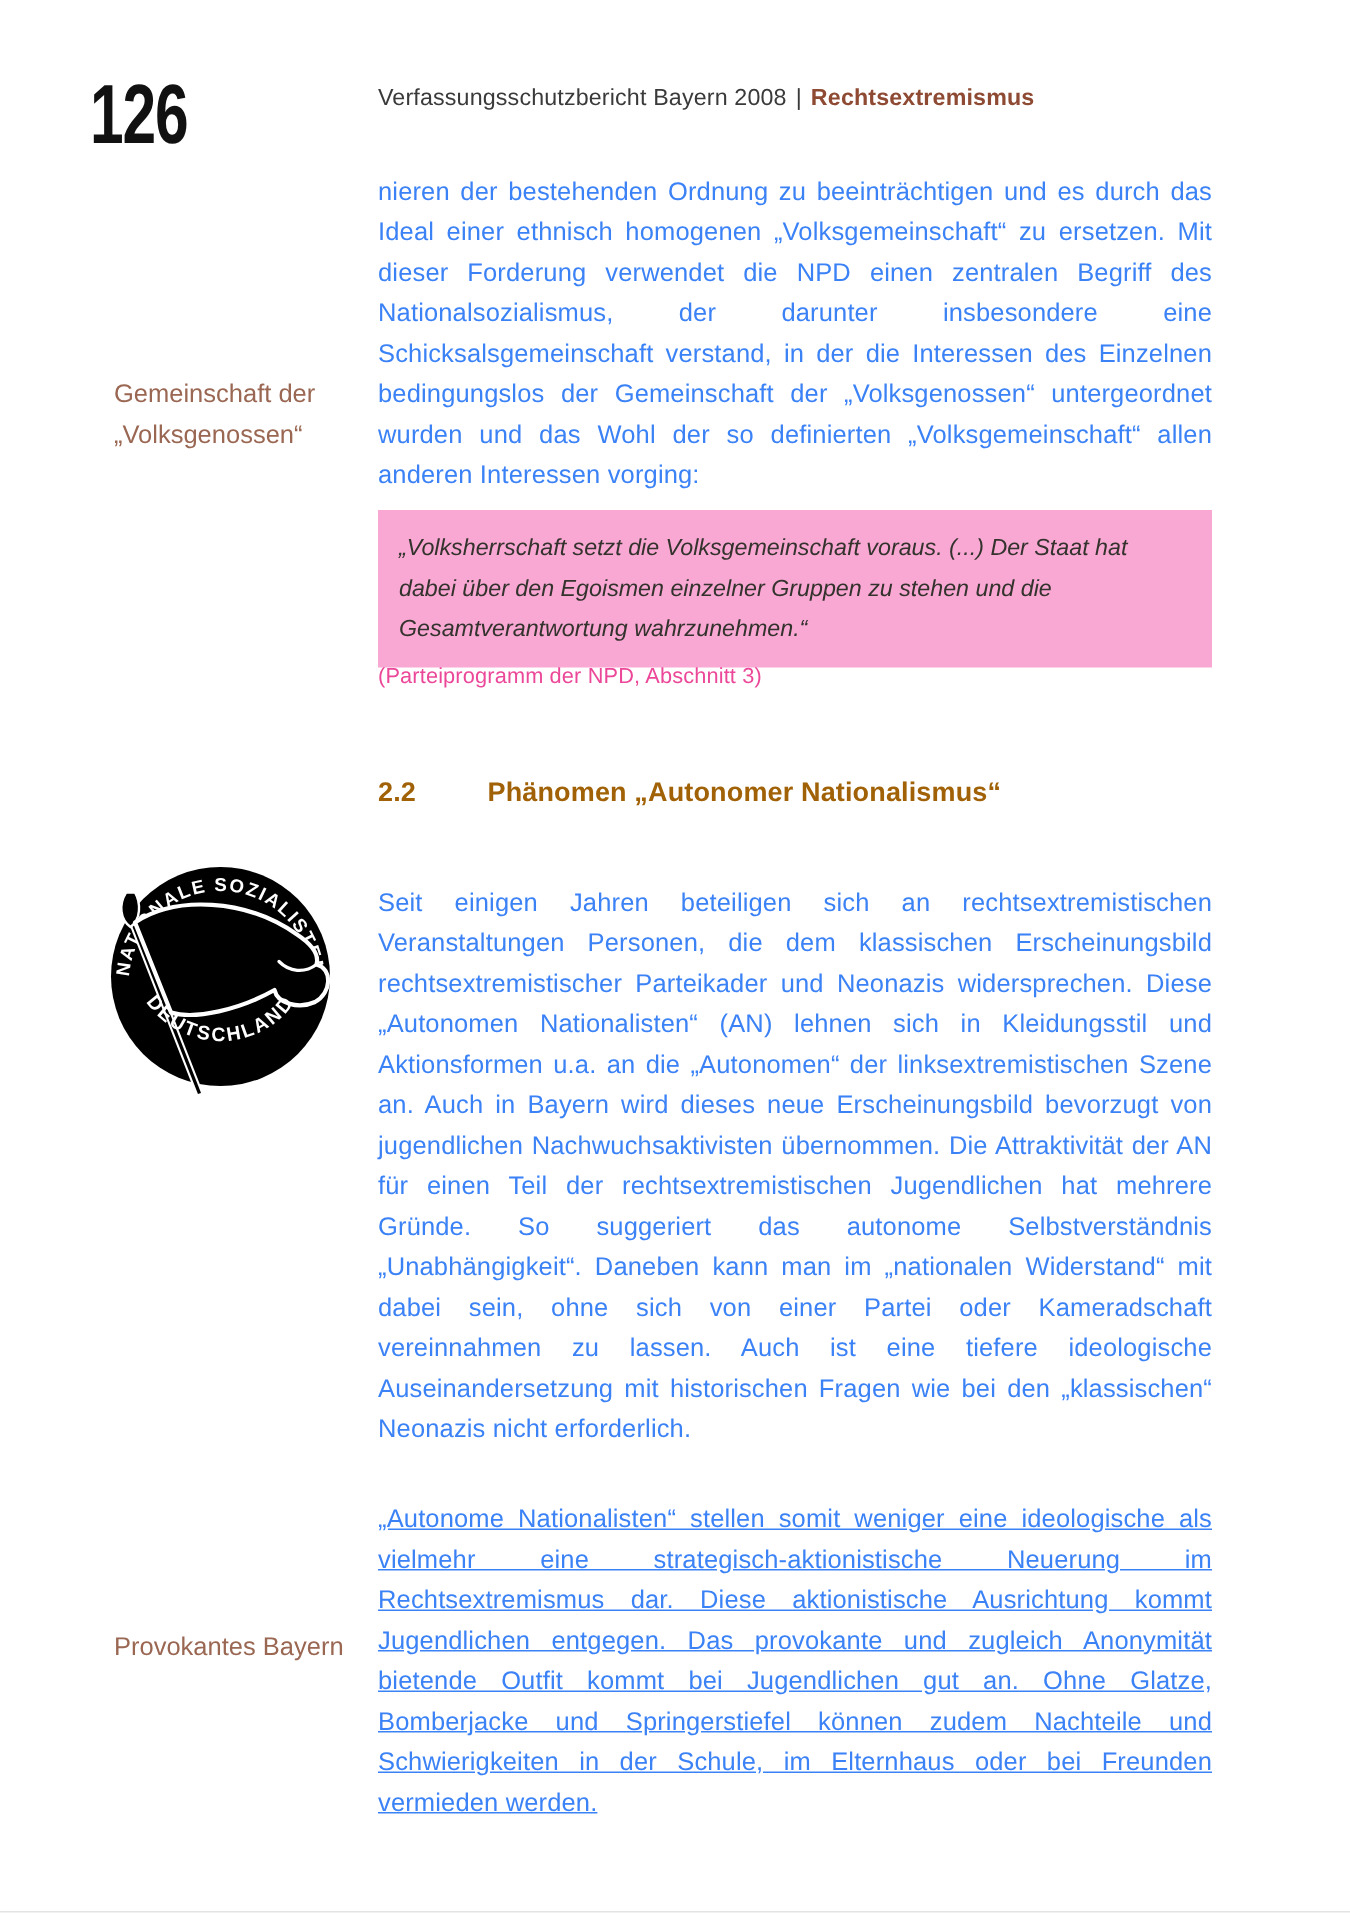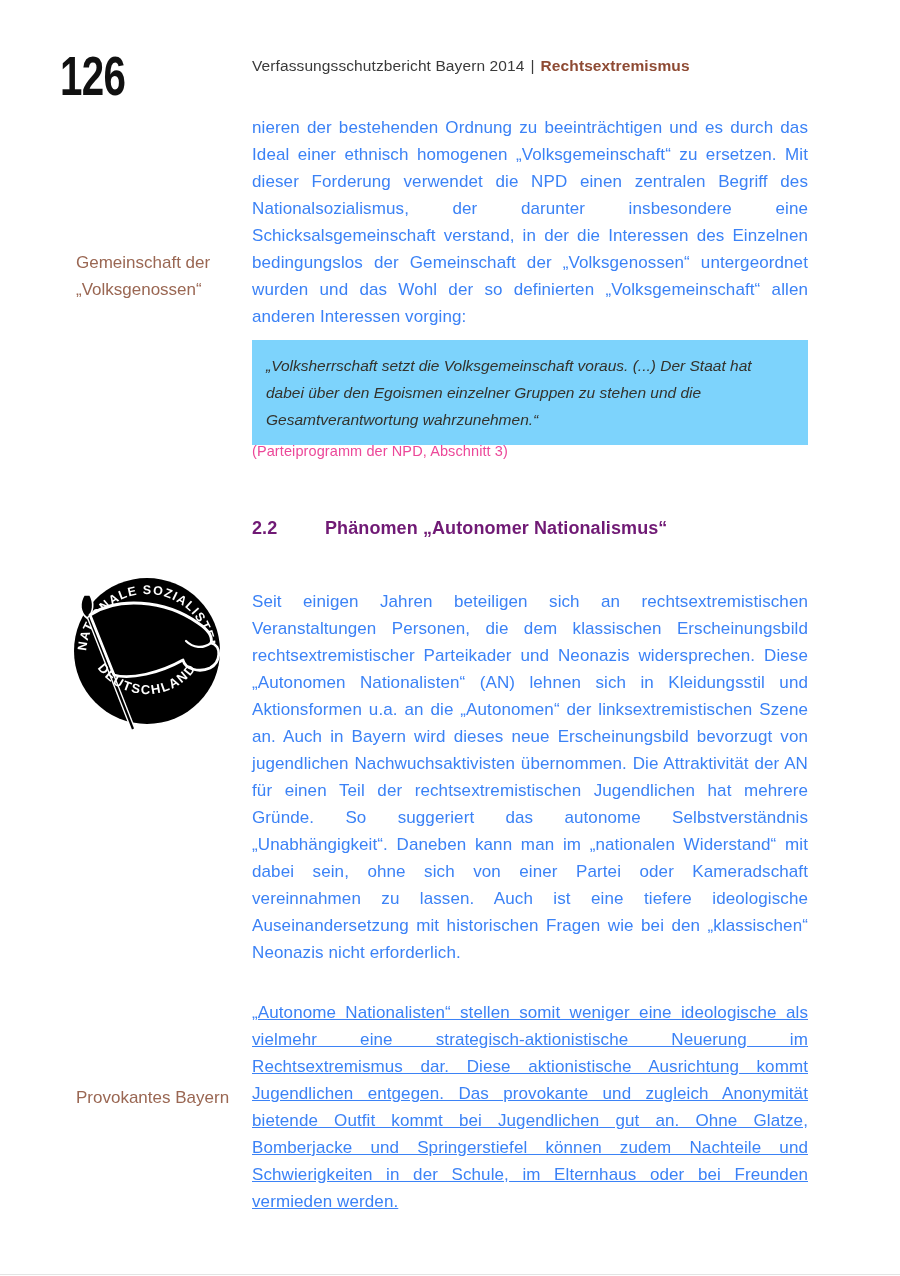--- a/index.html
+++ b/index.html
@@ -29,46 +29,46 @@
   .para2{top:588px;}
   .para3{top:999px;text-decoration:underline;}
   .margin-note{
     position:absolute;left:76px;width:172px;
     font-size:17px;line-height:27px;color:#9a6753;
   }
   .margin-note-1{top:249px;}
   .margin-note-2{top:1084px;width:190px;}
   .quote-box{
     position:absolute;left:252px;top:340px;width:556px;
-    box-sizing:border-box;background:#7dd3fc;
+    box-sizing:border-box;background:#f9a8d4;
     padding:12px 20px 12px 14px;
     font-size:15.5px;font-style:italic;line-height:27px;color:#33322c;
     text-align:left;
   }
   .quote-source{
     position:absolute;left:252px;top:443px;
     font-size:14.5px;color:#ec4899;letter-spacing:0.1px;
   }
   .section-heading{
     position:absolute;left:252px;top:518px;
-    font-size:18px;font-weight:700;color:#701a75;letter-spacing:0.1px;
+    font-size:18px;font-weight:700;color:#a16207;letter-spacing:0.1px;
   }
   .section-heading .num{display:inline-block;width:73px;}
   .logo-wrap{position:absolute;left:72px;top:575px;width:150px;height:160px;}
   .page-bottom-edge{
     position:absolute;left:0;top:1274px;width:900px;height:1px;background:#e3e3e3;
   }
 </style>
 </head>
 <body>
 
 <div class="page-number">126</div>
 
 <div class="running-head">
-  <span>Verfassungsschutzbericht Bayern 2014</span><span class="sep">|</span><span class="accent">Rechtsextremismus</span>
+  <span>Verfassungsschutzbericht Bayern 2008</span><span class="sep">|</span><span class="accent">Rechtsextremismus</span>
 </div>
 
 <div class="body-col para1">nieren der bestehenden Ordnung zu beeinträchtigen und es durch das Ideal einer ethnisch homogenen „Volksgemeinschaft“ zu ersetzen. Mit dieser Forderung verwendet die NPD einen zentralen Begriff des Nationalsozialismus, der darunter insbesondere eine Schicksalsgemeinschaft verstand, in der die Interessen des Einzelnen bedingungslos der Gemeinschaft der „Volksgenossen“ untergeordnet wurden und das Wohl der so definierten „Volksgemeinschaft“ allen anderen Interessen vorging:</div>
 
 <div class="margin-note margin-note-1">Gemeinschaft der „Volksgenossen“</div>
 
 <div class="quote-box">„Volksherrschaft setzt die Volksgemeinschaft voraus. (...) Der Staat hat dabei über den Egoismen einzelner Gruppen zu stehen und die Gesamtverantwortung wahrzunehmen.“</div>
 
 <div class="quote-source">(Parteiprogramm der NPD, Abschnitt 3)</div>
 

